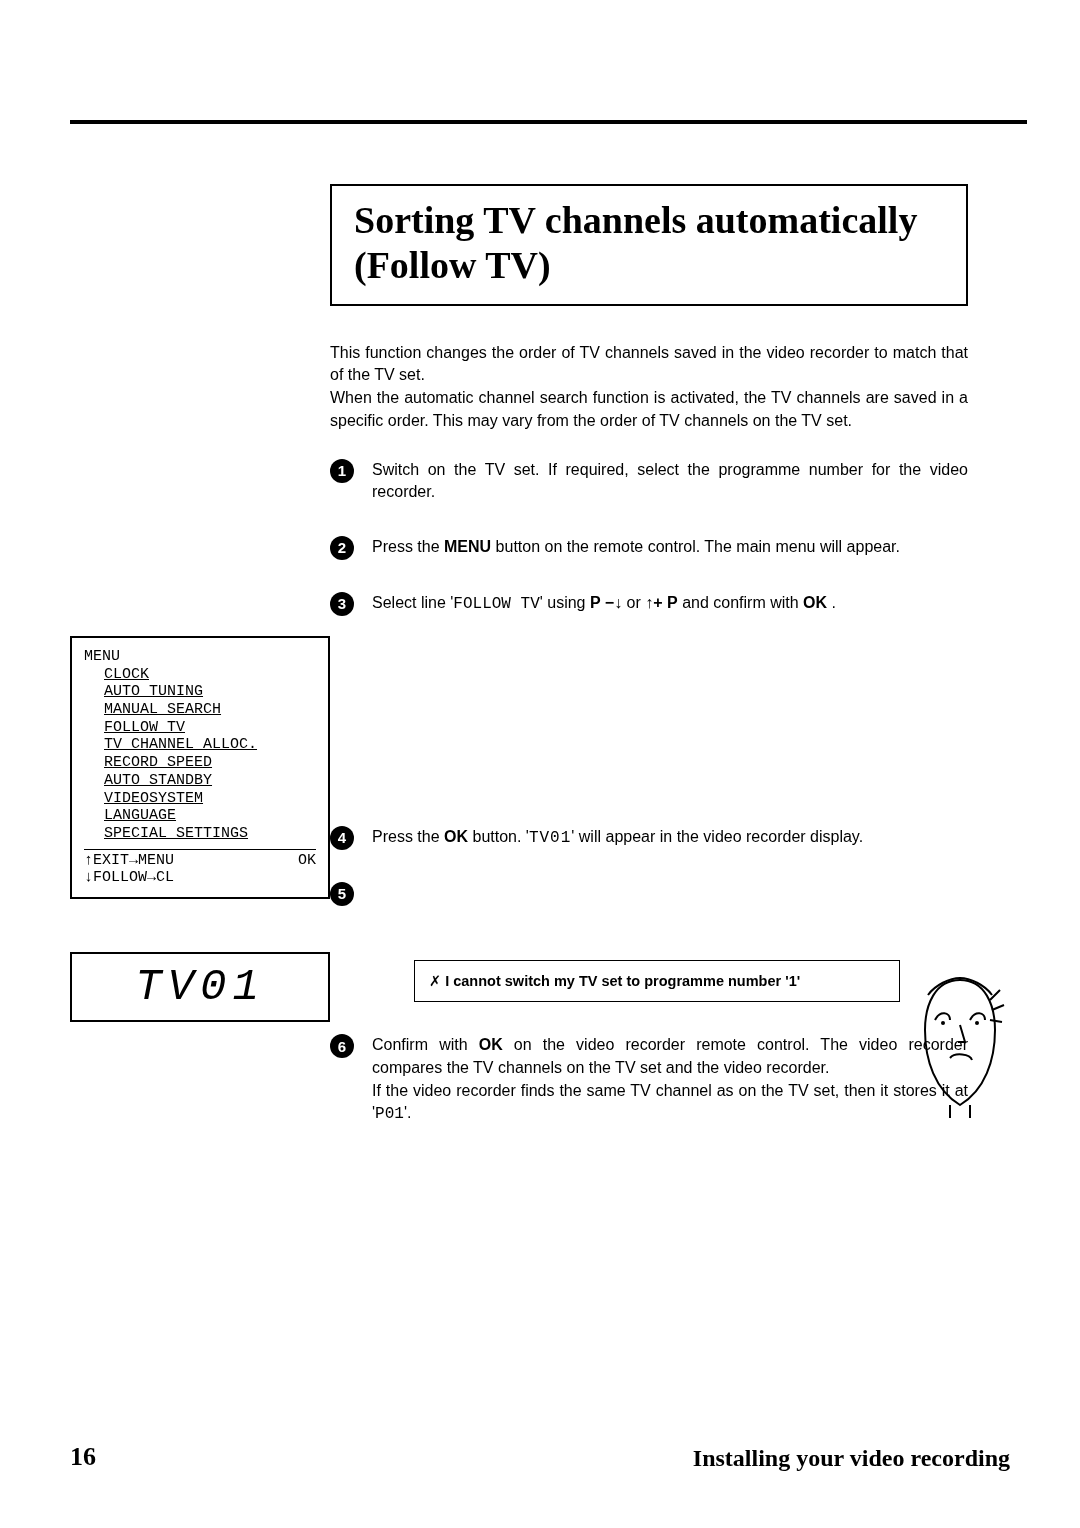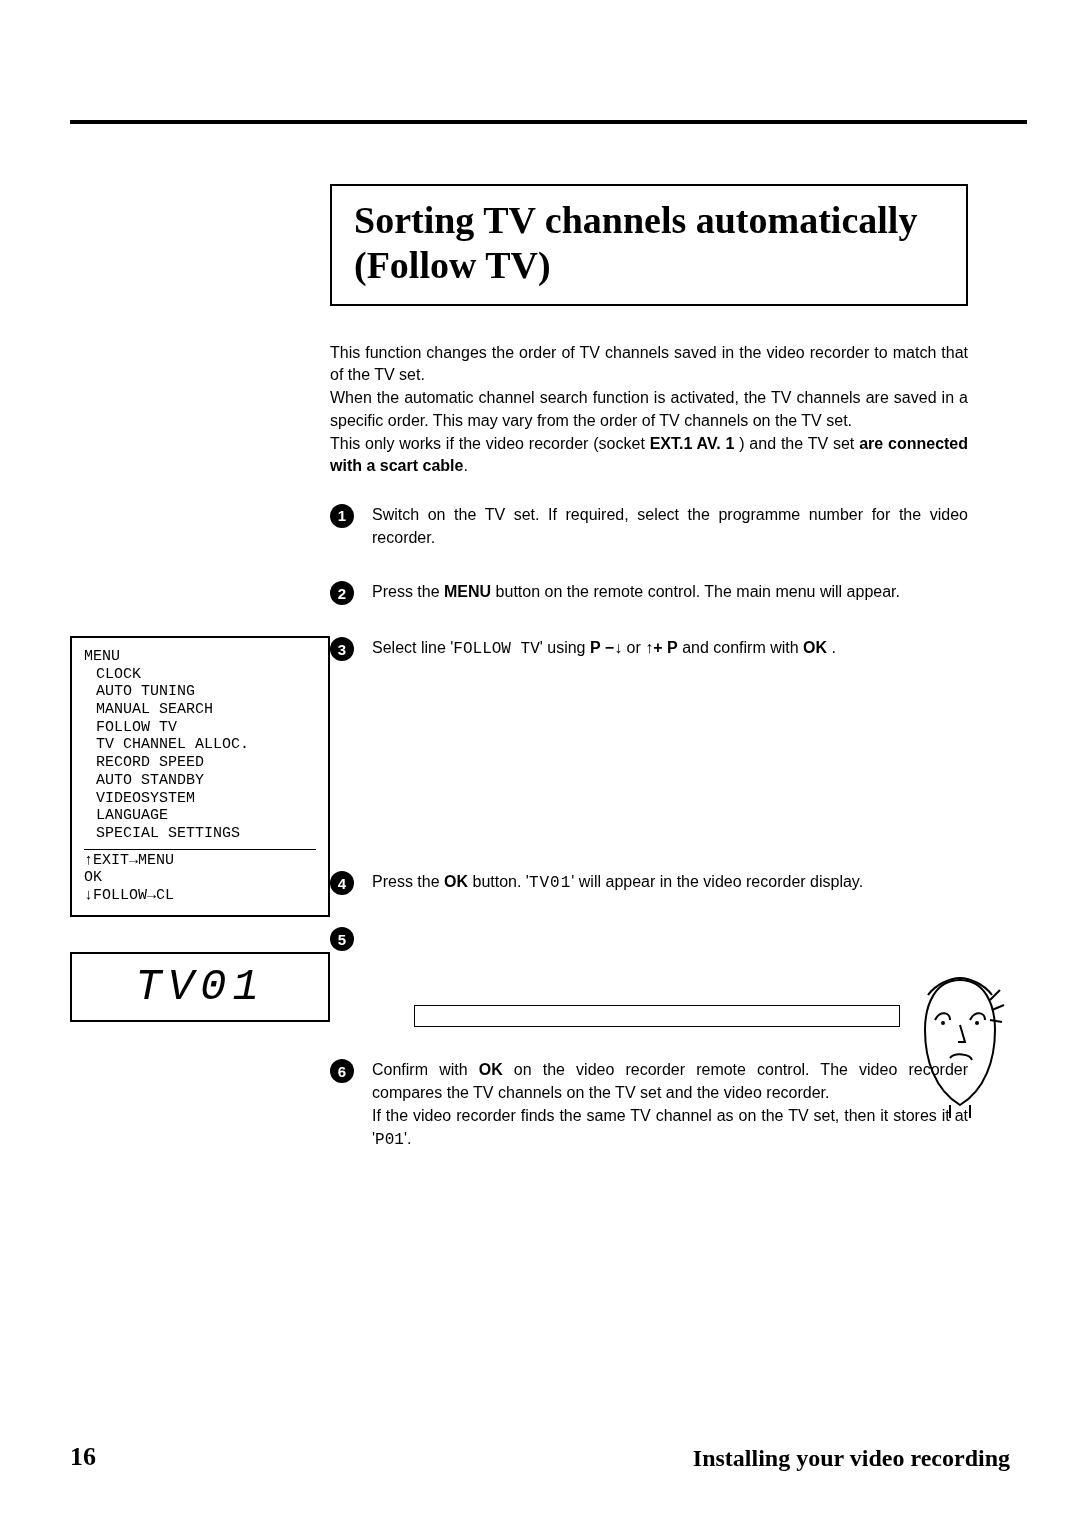--- a/index.html
+++ b/index.html
@@ -87,28 +87,27 @@
     top: 636px;
     width: 260px;
     border: 2px solid #000;
     box-sizing: border-box;
     padding: 10px 12px 10px 12px;
     font-family: "Courier New", monospace;
     font-size: 15px;
     line-height: 1.18;
   }
   .sidebar-menu .menu-title { font-weight: normal; }
-  .sidebar-menu .item { margin-left: 12px; white-space: pre; }
+  .sidebar-menu .item { margin-left: 20px; white-space: pre; text-decoration: underline; }
   .sidebar-menu .footer {
     border-top: 1px solid #000;
     margin-top: 6px;
     padding-top: 2px;
     display: flex;
     justify-content: space-between;
-    flex-direction: column;
   }
   .display-box {
     position: absolute;
     left: 70px;
     top: 952px;
     width: 260px;
     height: 70px;
     border: 2px solid #000;
     box-sizing: border-box;
     display: flex;
@@ -167,23 +166,20 @@
 
   <div class="top-rule"></div>
 
   <div class="title-box">
     <h1>Sorting TV channels automatically (Follow TV)</h1>
   </div>
 
   <div class="intro">
     <div>This function changes the order of TV channels saved in the video recorder to match that of the TV set.</div>
     <div>When the automatic channel search function is activated, the TV channels are saved in a specific order. This may vary from the order of TV channels on the TV set.</div>
-    <div>
-      <span>This only works if the video recorder (socket </span><b>EXT.1 AV. 1</b><span> ) and the TV set </span><b>are connected with a scart cable</b><span>.</span>
-    </div>
   </div>
 
   <div class="steps">
 
     <div class="step-row">
       <div class="step-num"><span class="circle">1</span></div>
       <div class="step-text">Switch on the TV set. If required, select the programme number for the video recorder.</div>
     </div>
 
     <div class="step-row">
@@ -207,20 +203,21 @@
       </div>
     </div>
 
     <div class="step-row">
       <div class="step-num"><span class="circle">5</span></div>
     </div>
 
     <div class="step-row" style="margin-top:54px;">
       <div class="step-num"></div>
       <div class="note-box">
+        <div>✗ <span class="title-line">I cannot switch my TV set to programme number '1'</span></div>
       </div>
     </div>
 
     <div class="step-row" style="margin-top:10px;">
       <div class="step-num"><span class="circle">6</span></div>
       <div class="step-text">
         <span>Confirm with </span><b>OK</b><span> on the video recorder remote control. The video recorder compares the TV channels on the TV set and the video recorder.</span><br>
         <span>If the video recorder finds the same TV channel as on the TV set, then it stores it at '</span><span class="mono">P01</span><span>'.</span>
       </div>
     </div>

